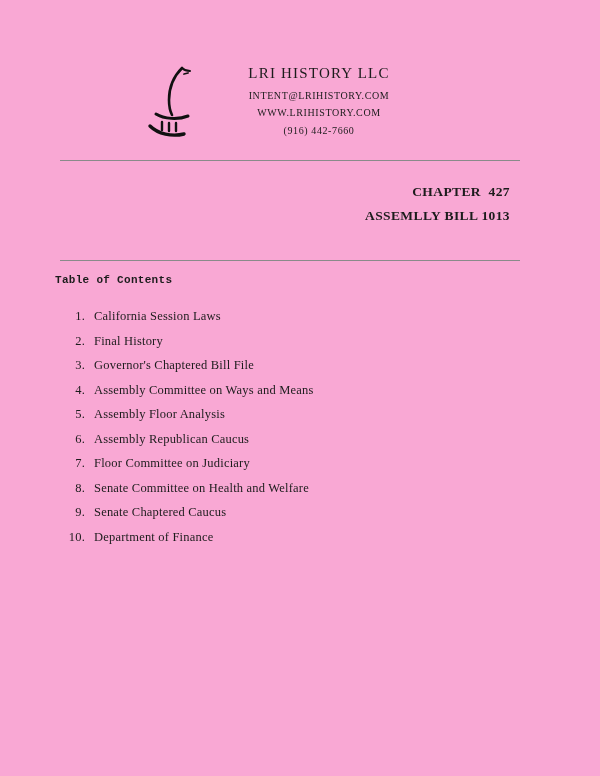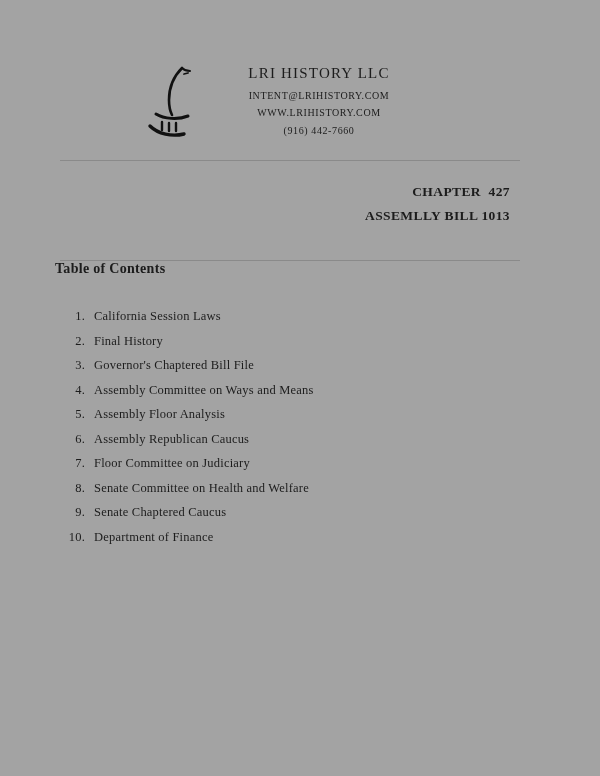--- a/index.html
+++ b/index.html
@@ -4,21 +4,21 @@
 <style>
   html, body {
     margin: 0;
     padding: 0;
     background: #ffffff;
   }
   .page {
     position: relative;
     width: 600px;
     height: 776px;
-    background: #a3a3a3;
+    background: #f9a8d4;
     font-family: "Liberation Serif", serif;
     color: #1c1c1c;
     overflow: hidden;
   }
 
   
   .header {
     position: absolute;
     top: 62px;
     left: 138px;
@@ -75,25 +75,26 @@
     line-height: 24px;
     letter-spacing: 0.4px;
   }
   .statute-line {
     white-space: pre-wrap;
   }
 
   
   .toc-title {
     position: absolute;
-    top: 261px;
+    top: 274px;
     left: 55px;
     font-weight: bold;
-    font-size: 14px;
+    font-size: 11px;
     letter-spacing: 0.3px;
+    font-family: Liberation Mono, monospace;
   }
   .toc-list {
     position: absolute;
     top: 310px;
     left: 55px;
   }
   .toc-row {
     display: flex;
     align-items: baseline;
     font-size: 12.5px;

